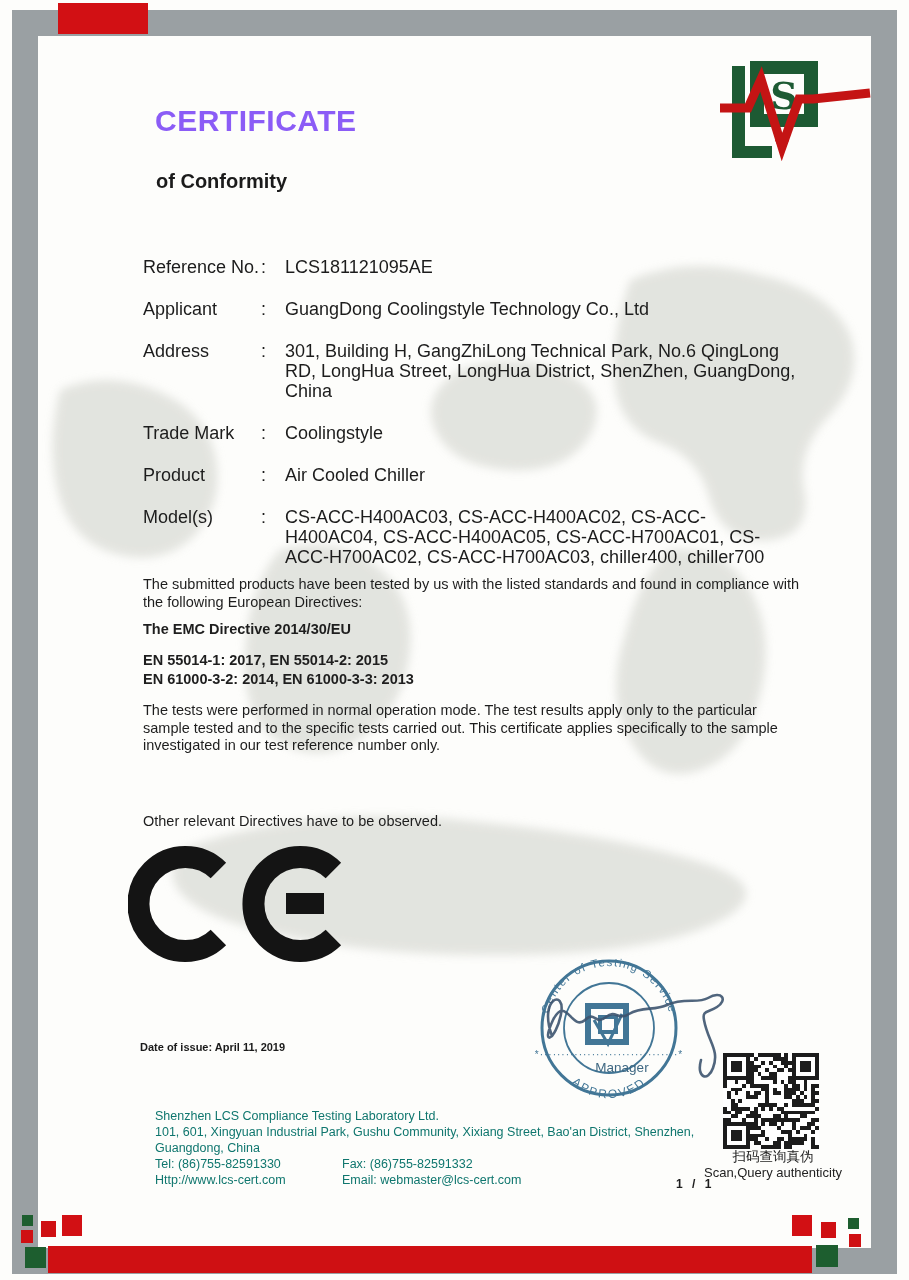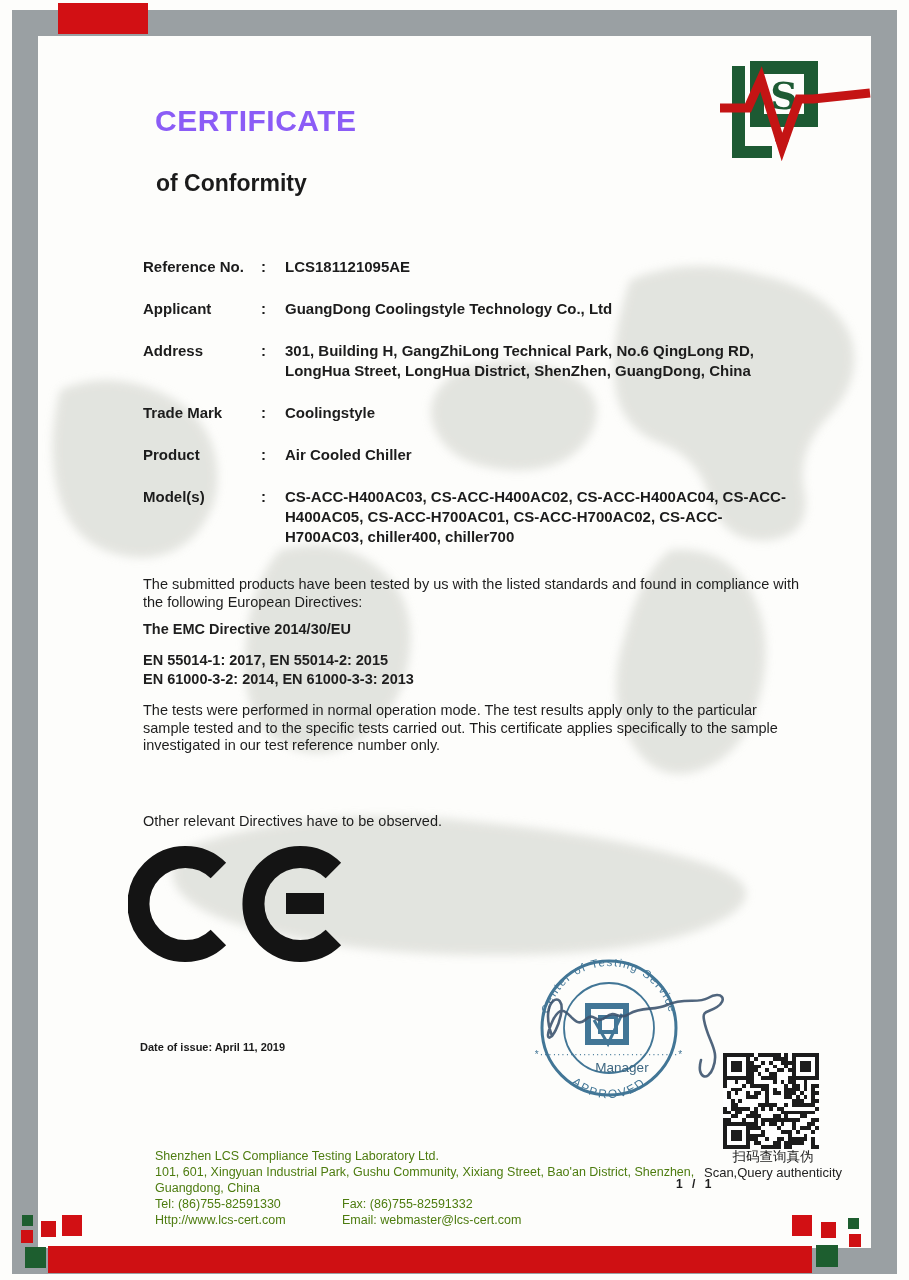--- a/index.html
+++ b/index.html
@@ -23,47 +23,47 @@
   .sq { position:absolute; }
   
   .watermark { position:absolute; left:30px; top:250px; width:850px; height:760px; pointer-events:none; }
   .content { position:absolute; inset:0; }
   .title {
     position:absolute; left:155px; top:104px;
     font-size:30px; font-weight:bold; letter-spacing:.5px; color:#8b5cf6;
   }
   .subtitle {
     position:absolute; left:156px; top:170px;
-    font-size:23px; font-weight:bold; color:#1b1b1b;
+    font-size:20px; font-weight:bold; color:#1b1b1b;
   }
   .logo { position:absolute; left:720px; top:52px; width:152px; height:122px; }
   .fields { position:absolute; left:143px; top:257px; width:655px; }
   .field-row {
     display:grid; grid-template-columns:118px 24px 1fr;
-    font-size:15px; font-weight:bold; line-height:20px; margin-bottom:22px;
+    font-size:18px; font-weight:normal; line-height:20px; margin-bottom:22px;
     color:#1c1c1c;
   }
   .para { position:absolute; left:143px; width:662px; font-size:14.5px; line-height:17.5px; color:#1e1e1e; }
   .para.bold { font-weight:bold; }
   .p-intro { top:576px; }
   .p-emc   { top:621px; }
   .p-std   { top:651px; line-height:19px; }
   .p-tests { top:702px; }
   .p-cenote{ top:766px; }
   .p-other { top:813px; }
   .ce-mark { position:absolute; left:128px; top:842px; width:238px; height:124px; }
   .date-line { position:absolute; left:140px; top:1041px; font-size:11px; font-weight:bold; color:#1a1a1a; }
   .stamp { position:absolute; left:522px; top:948px; width:230px; height:170px; opacity:.92; }
   .qr-wrap { position:absolute; left:723px; top:1053px; width:96px; height:96px; background:#fff; }
   .qr-wrap svg { width:96px; height:96px; display:block; fill:#1c1c1c; }
   .qr-caption { position:absolute; left:688px; width:170px; text-align:center; font-weight:normal; color:#222; }
   .qr-cn { top:1148px; font-size:13.5px; }
   .qr-en { top:1165px; font-size:13px; }
   .page-num { position:absolute; left:676px; top:1177px; font-size:12px; font-weight:bold; letter-spacing:3px; }
-  .footer { position:absolute; left:155px; top:1148px; width:545px; font-size:12.5px; line-height:16px; color:#4d7c0f; }
+  .footer { position:absolute; left:155px; top:1108px; width:545px; font-size:12.5px; line-height:16px; color:#0f766e; }
   .footer-cols { display:grid; grid-template-columns:187px 1fr; }
 </style>
 </head>
 <body>
 
 <div class="page">
 
   <div class="frame-band frame-top"></div>
   <div class="frame-band frame-left"></div>
   <div class="frame-band frame-right"></div>

